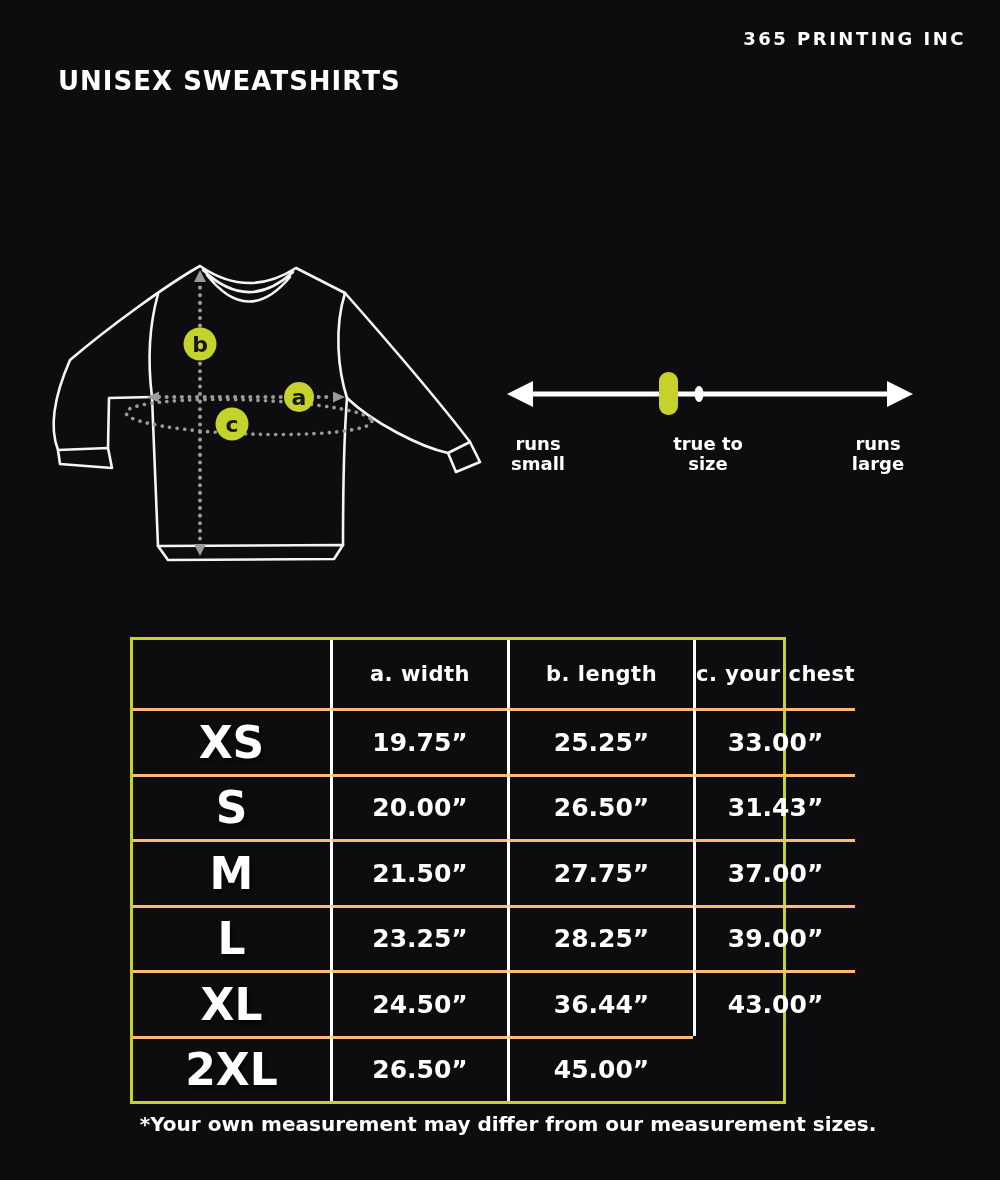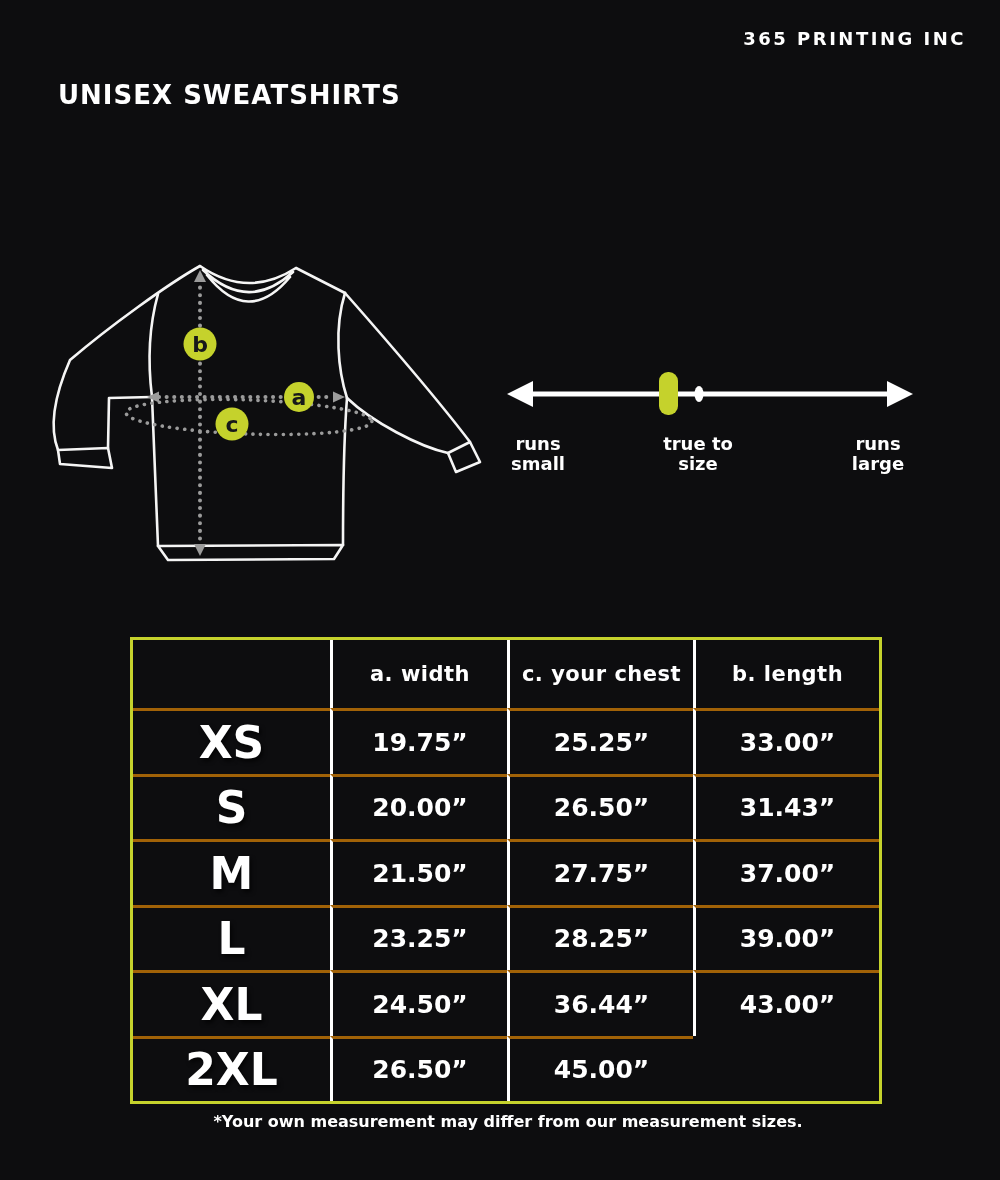--- a/index.html
+++ b/index.html
@@ -20,53 +20,53 @@
     font-size:18px;font-weight:700;letter-spacing:2.5px;white-space:nowrap;
   }
   
   .title-block{position:absolute;left:58px;top:60px;width:fit-content;}
   .title{
     font-size:64px;font-weight:800;line-height:1.05;letter-spacing:1px;
     color:var(--accent);white-space:nowrap;
   }
   .subtitle{
     font-size:26px;font-weight:700;letter-spacing:1px;text-align:right;
-    margin-top:20px;white-space:nowrap;
+    margin-top:6px;white-space:nowrap;
   }
   
   .sweatshirt{position:absolute;left:40px;top:250px;}
   .fit-scale{position:absolute;left:505px;top:356px;width:410px;height:130px;}
   .fit-scale svg{position:absolute;left:0;top:0;}
   .scale-label{
     position:absolute;top:78px;transform:translateX(-50%);
     font-size:18px;font-weight:700;line-height:1.1;text-align:center;white-space:nowrap;
   }
   .scale-label.l1{left:33px}
-  .scale-label.l2{left:193px}
+  .scale-label.l2{left:203px}
   .scale-label.l3{left:373px}
   
   .size-table{
-    position:absolute;left:130px;top:637px;width:752px;height:467px;
+    position:absolute;left:130px;top:637px;width:656px;height:467px;
     box-sizing:border-box;border:3px solid var(--accent);
     display:grid;grid-template-columns:197px 177px 186px 1fr;
     grid-template-rows:68px repeat(6,1fr);
   }
   .cell{
     display:flex;align-items:center;justify-content:center;
     box-sizing:border-box;white-space:nowrap;
   }
   .cell:not(:nth-child(4n+1)){border-left:3px solid #fff;}
-  .cell:nth-child(n+5){border-top:3px solid #a16207;}
+  .cell:nth-child(n+5){border-top:3px solid #fdba74;}
   .cell.head{font-size:21px;font-weight:700;letter-spacing:0.5px;}
   .cell.size{font-size:44px;font-weight:800;text-shadow:2px 3px 4px rgba(0,0,0,.7);}
   .cell.val{font-size:25px;font-weight:700;}
   
   .footnote{
     position:absolute;left:130px;top:1112px;width:756px;
-    text-align:center;font-size:16px;font-weight:700;white-space:nowrap;
+    text-align:center;font-size:20px;font-weight:700;white-space:nowrap;
   }
 </style>
 </head>
 <body>
 
 <div class="page">
 
   <div class="brand">365 PRINTING INC</div>
 
   <div class="title-block">
@@ -144,22 +144,22 @@
     </div>
     <div class="scale-label l3">
       <div>runs</div>
       <div>large</div>
     </div>
   </div>
 
   <div class="size-table">
     <div class="cell head"></div>
     <div class="cell head">a. width</div>
+    <div class="cell head">b. length</div>
     <div class="cell head">c. your chest</div>
-    <div class="cell head">b. length</div>
 
     <div class="cell size">XS</div>
     <div class="cell val">19.75”</div>
     <div class="cell val">25.25”</div>
     <div class="cell val">33.00”</div>
 
     <div class="cell size">S</div>
     <div class="cell val">20.00”</div>
     <div class="cell val">26.50”</div>
     <div class="cell val">31.43”</div>

